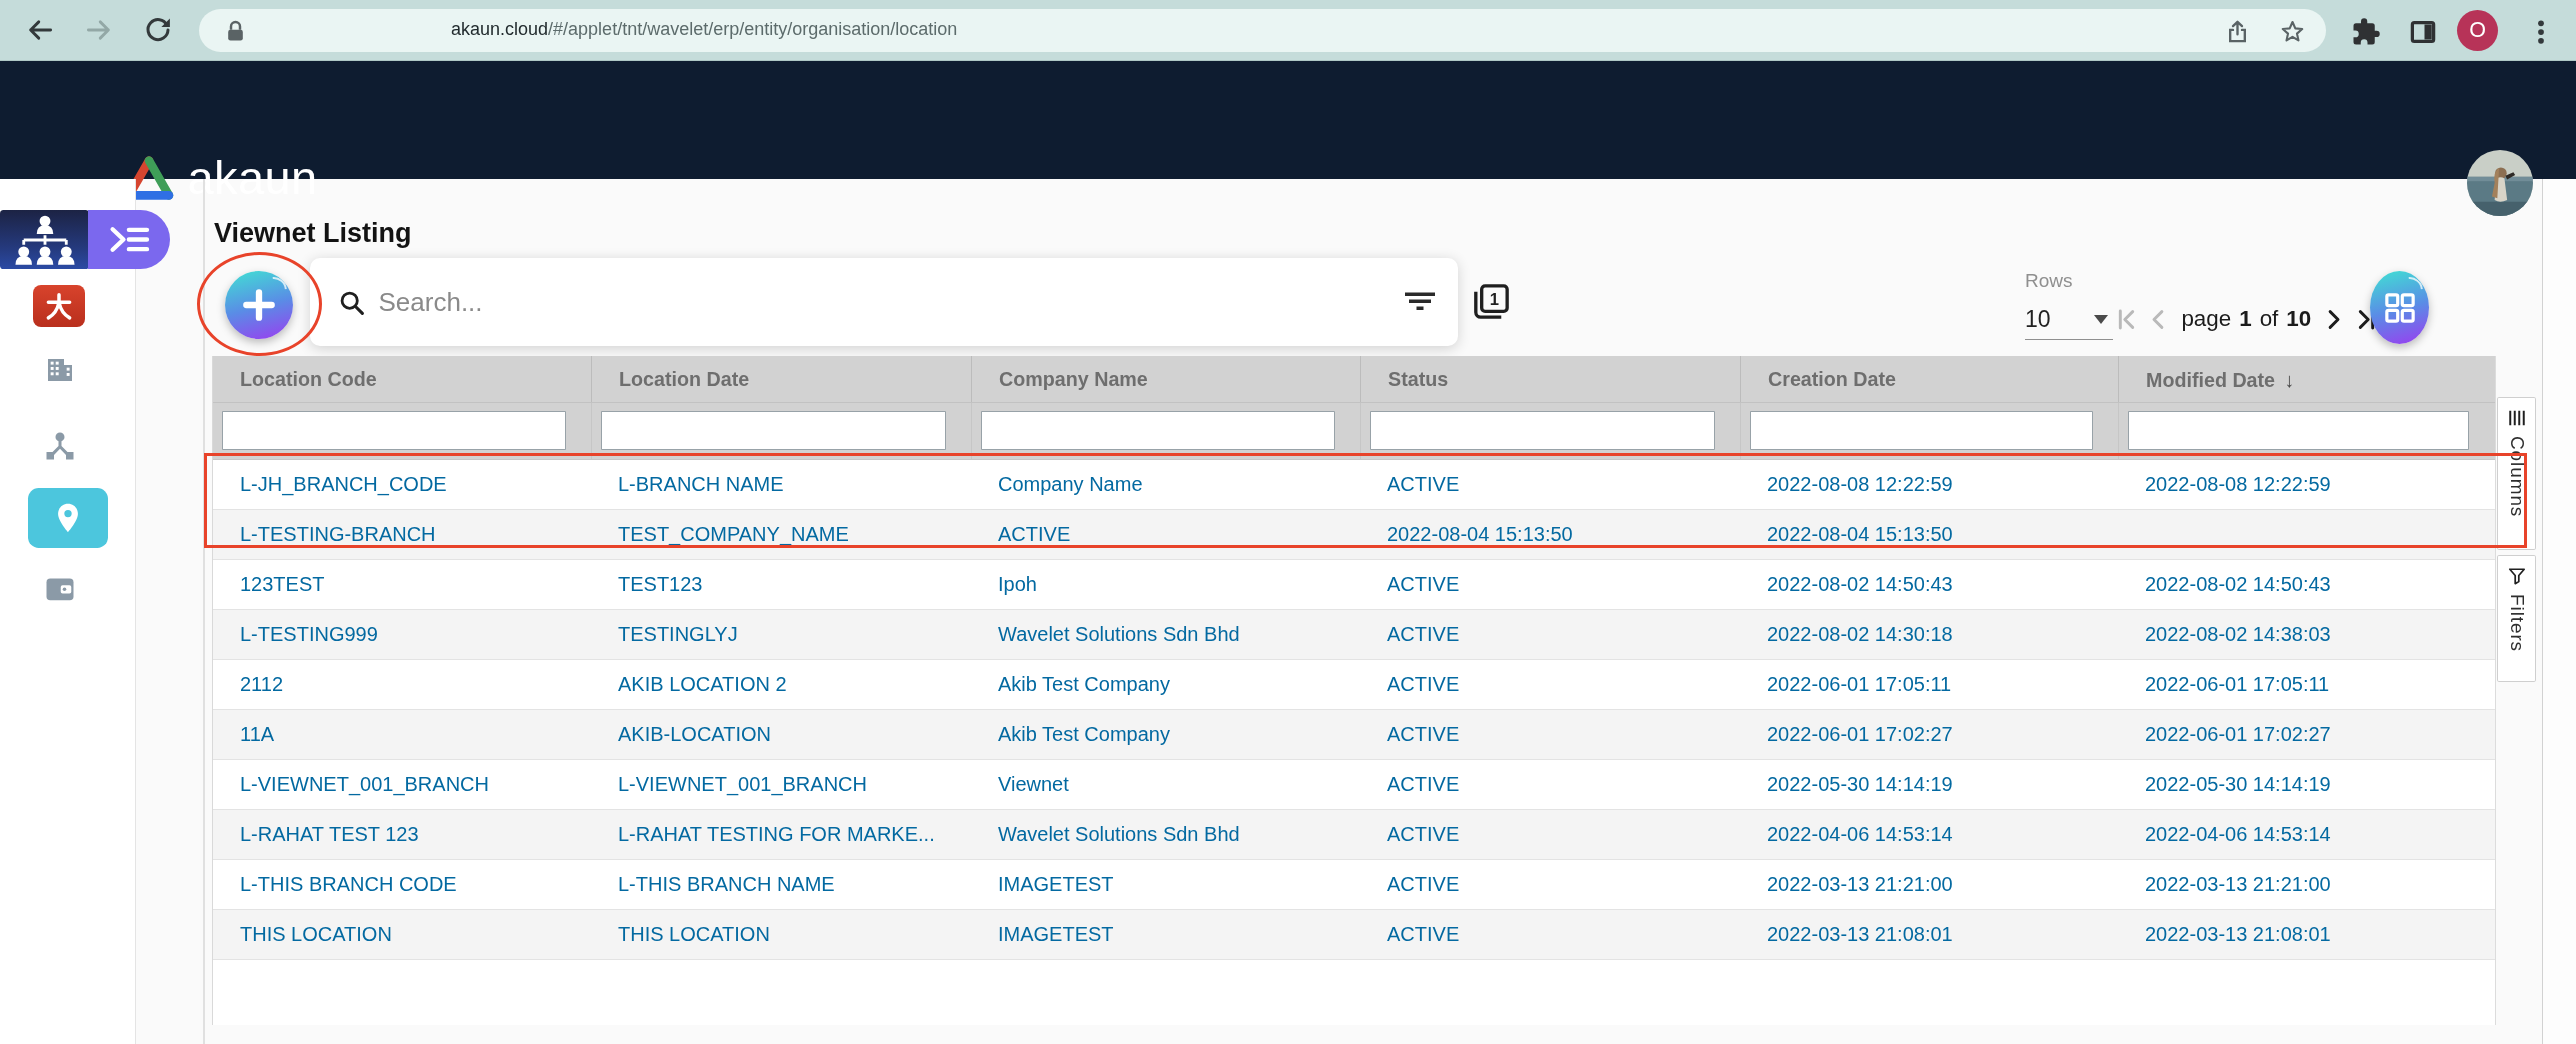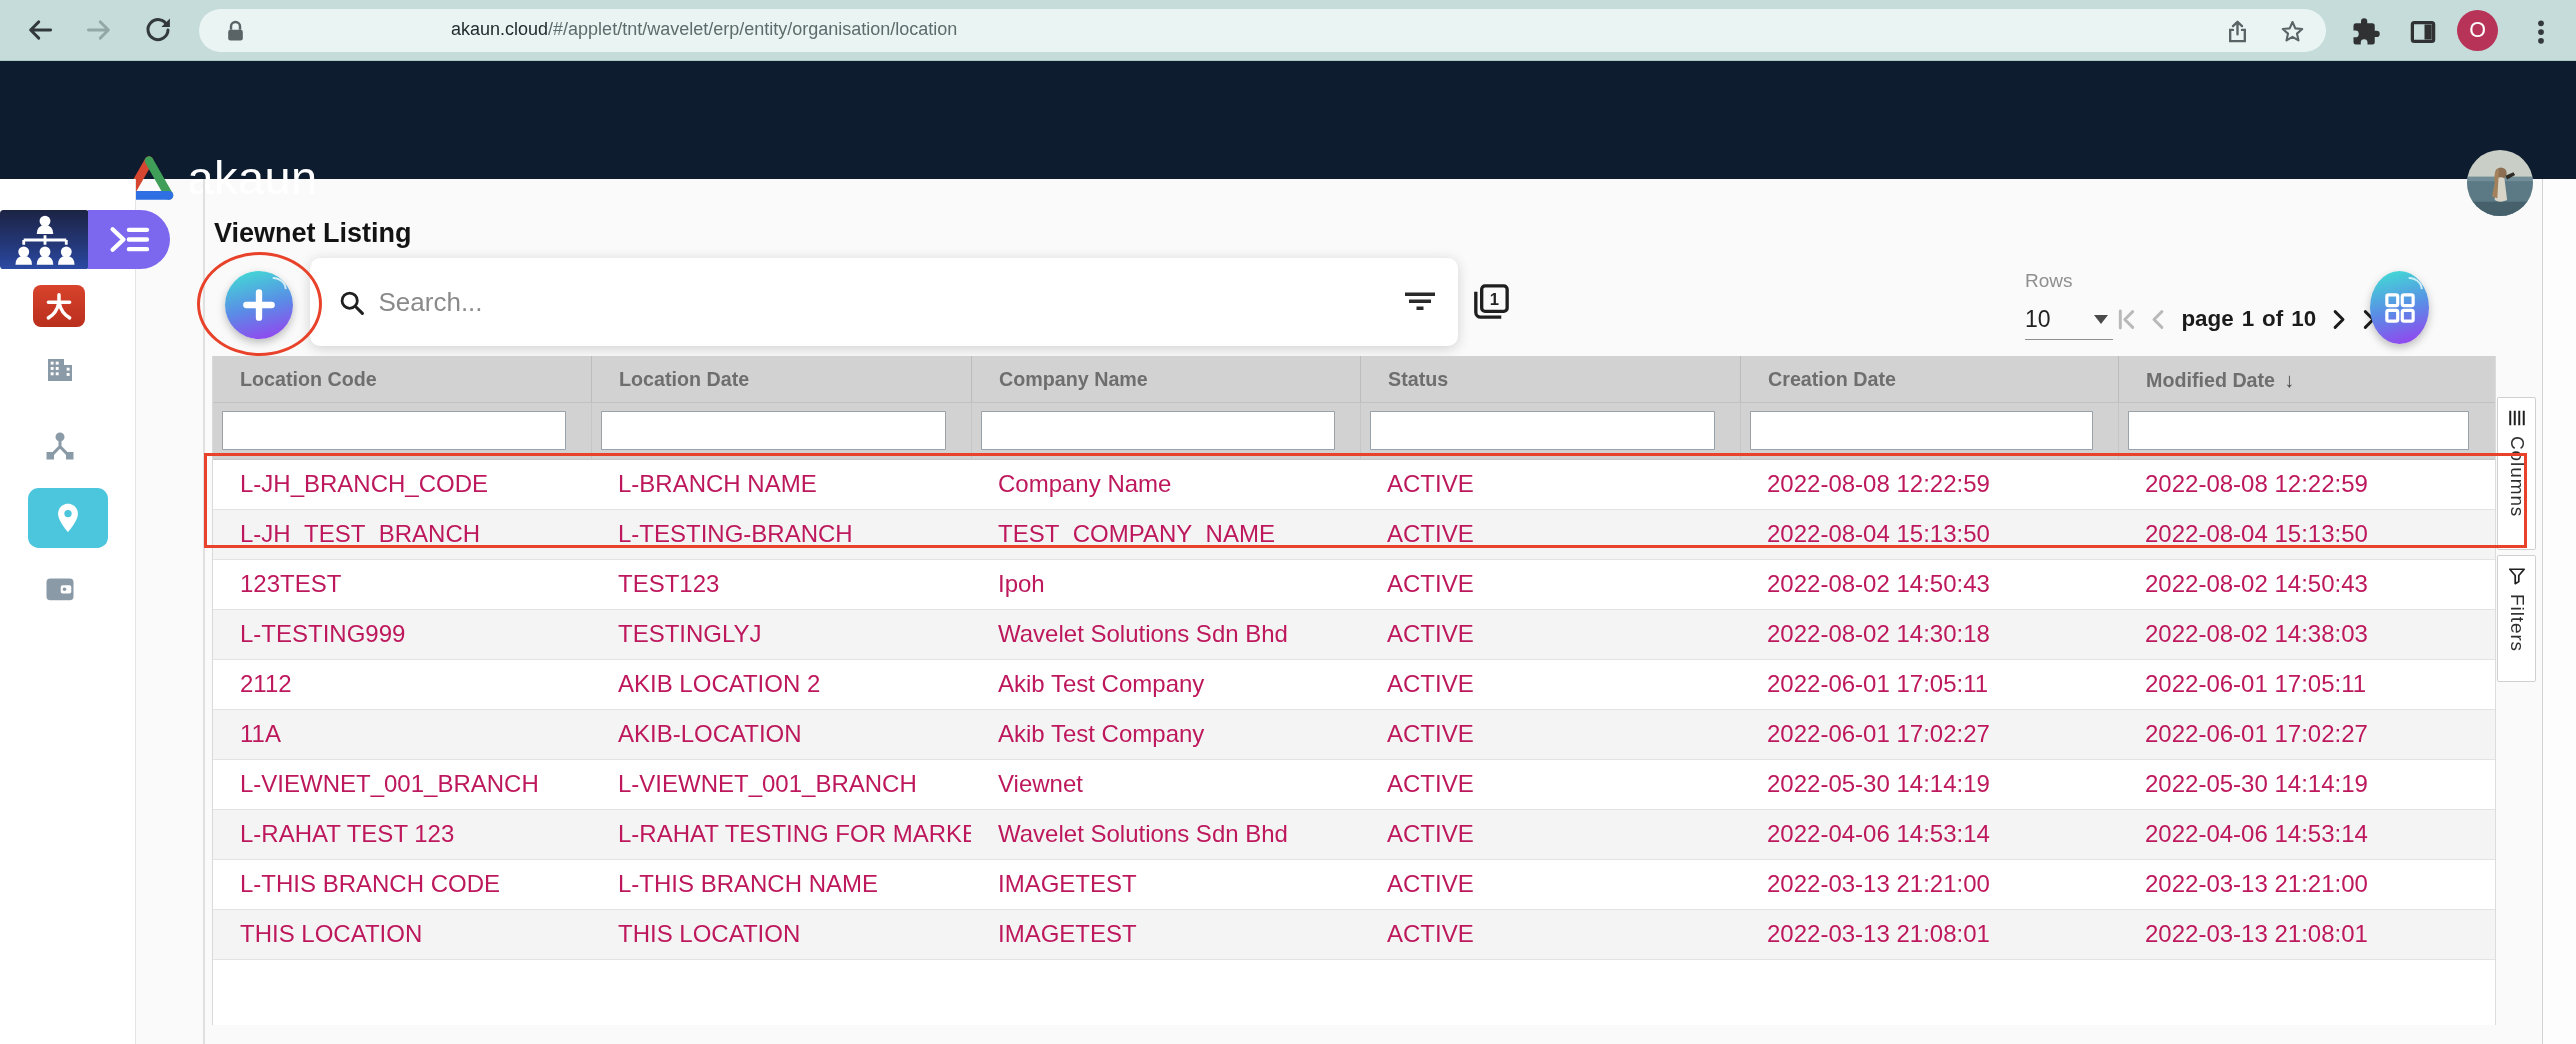--- a/index.html
+++ b/index.html
@@ -58,40 +58,40 @@
     font-family:"Liberation Sans",sans-serif;background:transparent}
   .searchbar input::placeholder{color:#8a8a8a}
   .rows-label{position:absolute;left:2025px;top:270px;font-size:19px;color:#8f8f8f}
   .rows-select{position:absolute;left:2025px;top:299px;width:88px;height:41px;cursor:pointer;
     border-bottom:1.8px solid #8f8f8f;display:flex;align-items:center}
   .rows-select .val{font-size:23px;color:#222}
   .caret{width:0;height:0;border-left:7.2px solid transparent;border-right:7.2px solid transparent;
     border-top:9px solid #4a4a4a;margin-left:auto;margin-right:5.4px}
   .pager{position:absolute;left:2113px;top:295px;height:48px;display:flex;align-items:center;gap:5.4px}
   .pager .txt{font-size:22.4px;color:#1b1b1b;display:flex;gap:8px;margin:0 3.6px;align-items:baseline}
-  .pager .w{font-weight:700}.pager .n{font-weight:700}
+  .pager .w{font-weight:400}.pager .n{font-weight:700}
   .pg-btn{width:27px;height:27px;cursor:pointer}
 
   
   .table{position:absolute;left:212px;top:356px;width:2284px;height:669px;background:#fff;
     border-left:1.8px solid #d9d9d9;border-right:1.8px solid #dcdcdc;z-index:1}
   .grid6{display:grid;grid-template-columns:378px 380px 389px 380px 378px 376px}
   .thead{background:#d2d2d2;height:47px;border-bottom:0.9px solid #c2c2c2}
   .th{font-size:19.7px;font-weight:600;color:#6e6e6e;line-height:47px;padding-left:27px;
     white-space:nowrap;overflow:hidden;cursor:pointer}
   .th+.th{border-left:0.9px solid #bcbcbc}
   .sort{color:#4a4a4a;font-weight:400;margin-left:9px;font-size:20.6px}
   .tfilter{background:#d2d2d2;height:57px;border-bottom:1.8px solid #c6c6c6}
   .fcell{padding:8px 25px 0 9px}
   .fcell+.fcell{border-left:0.9px solid #c6c6c6}
   .fcell input{width:100%;height:39px;border:1.8px solid #98a2a8;background:#fff;border-radius:0.9px;
     font-size:19.7px;padding:0 9px;outline:none;font-family:"Liberation Sans",sans-serif}
   .trow{height:50px;border-bottom:1.8px solid #e3e3e3;background:#fff;cursor:pointer}
   .trow.alt{background:#f4f4f4}
-  .td{font-size:24px;color:#be185d;line-height:48px;padding-left:27px;white-space:nowrap;overflow:hidden}
+  .td{font-size:20px;color:#0369a1;line-height:48px;padding-left:27px;white-space:nowrap;overflow:hidden}
 
   
   .rail-tab{position:absolute;left:2497px;width:39px;background:#fff;border:1.8px solid #cfcfcf;
     border-radius:1.8px;display:flex;flex-direction:column;align-items:center;padding-top:10.7px;
     gap:9px;cursor:pointer;z-index:2}
   .rail-tab .vtext{writing-mode:vertical-rl;font-size:19px;color:#2e2e2e;letter-spacing:0.9px}
 
   
   .anno{position:absolute;border:3.6px solid #e8432a;z-index:9;pointer-events:none}
   .scroll-strip{position:absolute;left:2542px;top:179px;width:34px;height:866px;background:#fdfdfd;
@@ -311,21 +311,20 @@
 
     <div class="trow grid6">
       <div class="td">L-JH_BRANCH_CODE</div>
         <div class="td">L-BRANCH NAME</div>
         <div class="td">Company Name</div>
         <div class="td">ACTIVE</div>
         <div class="td">2022-08-08 12:22:59</div>
         <div class="td">2022-08-08 12:22:59</div>
     </div>
     <div class="trow alt grid6">
-      <div class="td">L-JH_TEST_BRANCH</div>
         <div class="td">L-TESTING-BRANCH</div>
         <div class="td">TEST_COMPANY_NAME</div>
         <div class="td">ACTIVE</div>
         <div class="td">2022-08-04 15:13:50</div>
         <div class="td">2022-08-04 15:13:50</div>
     </div>
     <div class="trow grid6">
       <div class="td">123TEST</div>
         <div class="td">TEST123</div>
         <div class="td">Ipoh</div>

